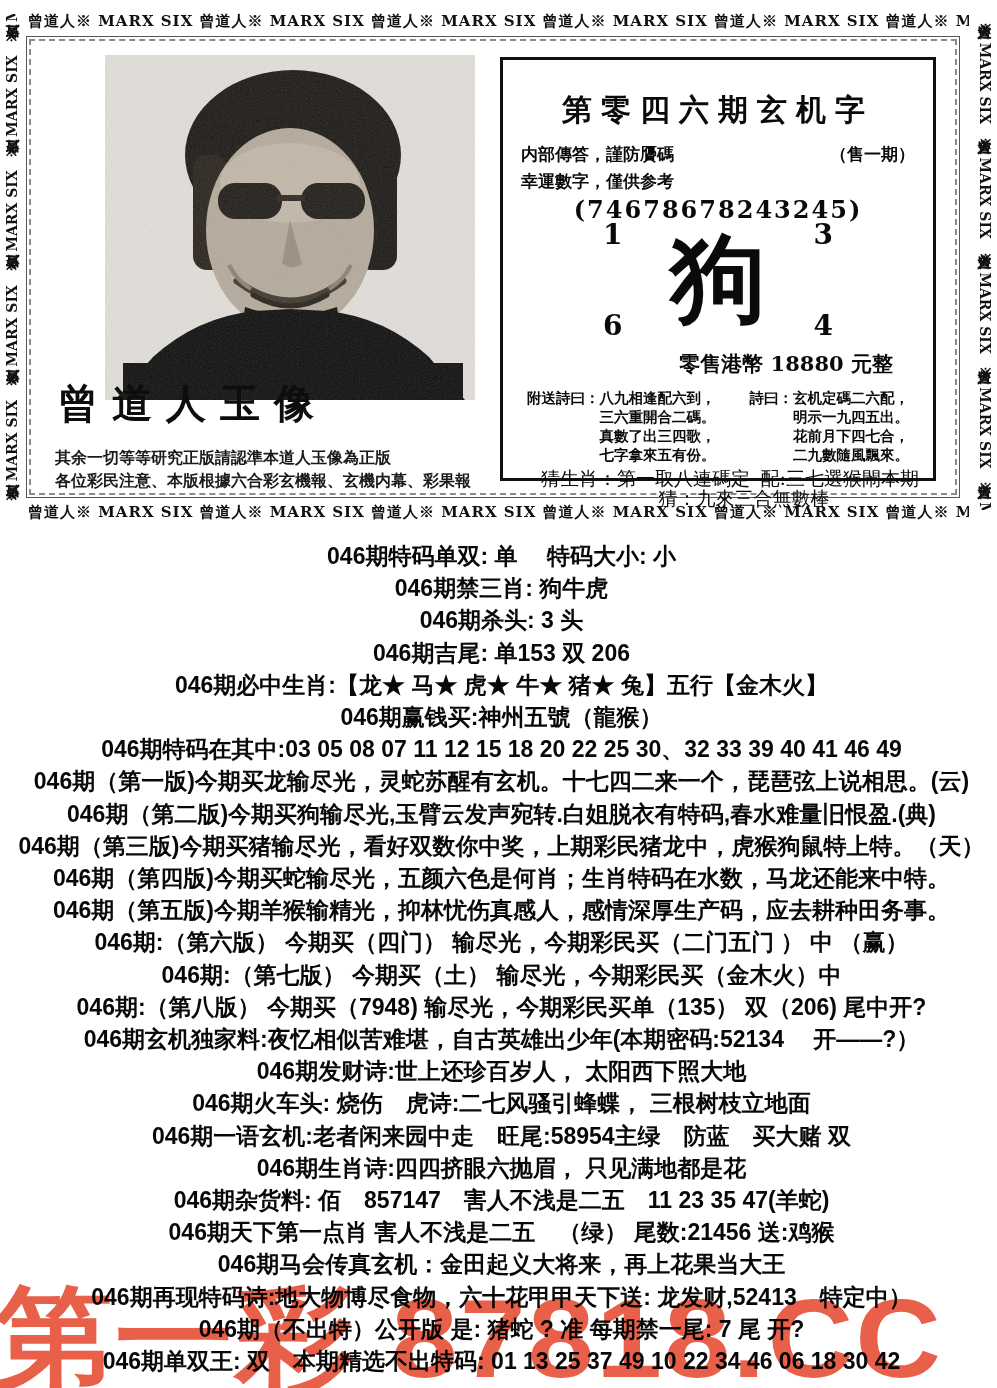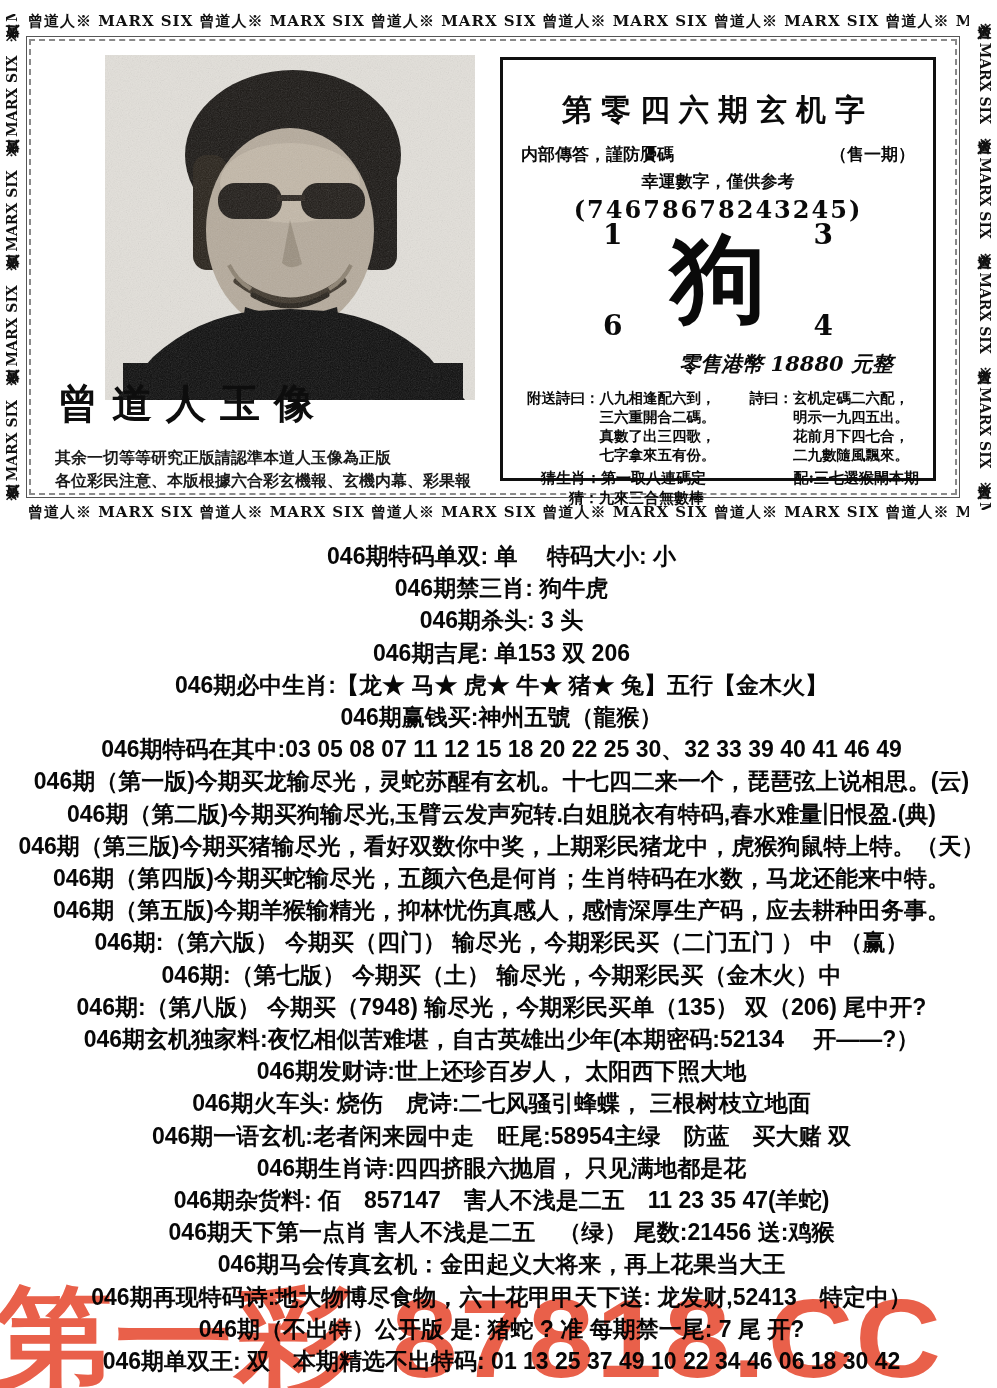--- a/index.html
+++ b/index.html
@@ -34,38 +34,38 @@
     line-height:23px; color:#1a1a1a; }
   
   .mbox { position:absolute; left:500px; top:57px; width:436px; height:424px;
     border:3px solid #101010; background:#fff; }
   .mbox-title { margin-top:30px; text-align:center;
     font-family:"DejaVu Serif", serif; font-weight:700; font-size:30px;
     letter-spacing:9px; white-space:nowrap; }
   .mbox-row1 { display:flex; justify-content:space-between; padding:12px 18px 0 18px;
     font-family:"DejaVu Serif", serif; font-weight:700; font-size:17px;gap:8px; }
   .mbox-row2 { padding:4px 18px 0 18px;
-    font-family:"DejaVu Serif", serif; font-weight:700; font-size:17px;text-align:center; }
+    font-family:"DejaVu Serif", serif; font-weight:700; font-size:17px; }
   .mbox-lucky { text-align:center; padding-top:2px;
     font-family:"DejaVu Serif", serif; font-weight:700; font-size:24px; letter-spacing:2px; }
   .zodiac-wrap { position:relative; width:230px; margin:0 auto; height:110px; }
   .zodiac-char { position:absolute; left:50%; top:50%; transform:translate(-50%,-50%);
     font-family:"DejaVu Serif", serif; font-weight:700; font-size:96px; line-height:1; }
   .corner { position:absolute; font-family:"DejaVu Serif", serif; font-weight:700; font-size:28px; }
   .corner-tl { left:0; top:-6px; } .corner-tr { right:0; top:-6px; }
   .corner-bl { left:0; bottom:-8px; } .corner-br { right:0; bottom:-8px; }
   .mbox-price { text-align:right; padding:16px 40px 0 0;
-    font-family:"DejaVu Serif", serif; font-weight:700; font-size:21px;font-style:italic; }
+    font-family:"DejaVu Serif", serif; font-weight:700; font-size:21px; }
   .poems { display:flex; padding:10px 14px 0 24px; gap:16px;
     font-family:"DejaVu Serif", serif; font-weight:700; font-size:14.5px; line-height:19px; }
   .poem-label { white-space:nowrap; }
   .poem-lines { white-space:nowrap; }
   .poem-left { display:flex; } .poem-right { display:flex; margin-left:18px; }
   .mbox-bottom { padding:4px 14px 0 38px;
-    font-family:"DejaVu Serif", serif; font-weight:700; font-size:15px; line-height:20px; }
+    font-family:"DejaVu Serif", serif; font-weight:400; font-size:19px; line-height:20px;text-align:center; }
   .mbox-bottom-row { display:flex; justify-content:space-between; }
   .guess-line { padding-left:28px; }
   
   .body-text { position:absolute; left:14px; top:540px; width:975px; z-index:2;text-align:center; }
   .body-line { font-size:23px; font-weight:700; line-height:32.2px;
     white-space:nowrap; overflow:hidden; color:#080808;
     font-family:"Liberation Sans", sans-serif; }
   
   .watermark { position:absolute; left:-6px; top:1283px; width:1010px; z-index:3;
     font-size:112px; font-weight:900; line-height:1; white-space:nowrap;

